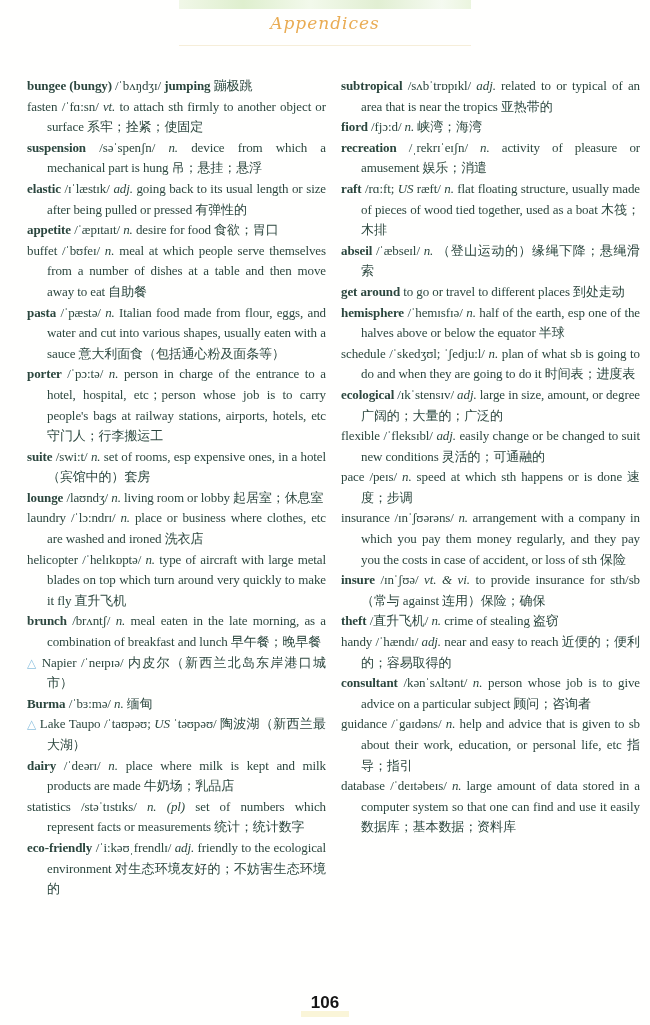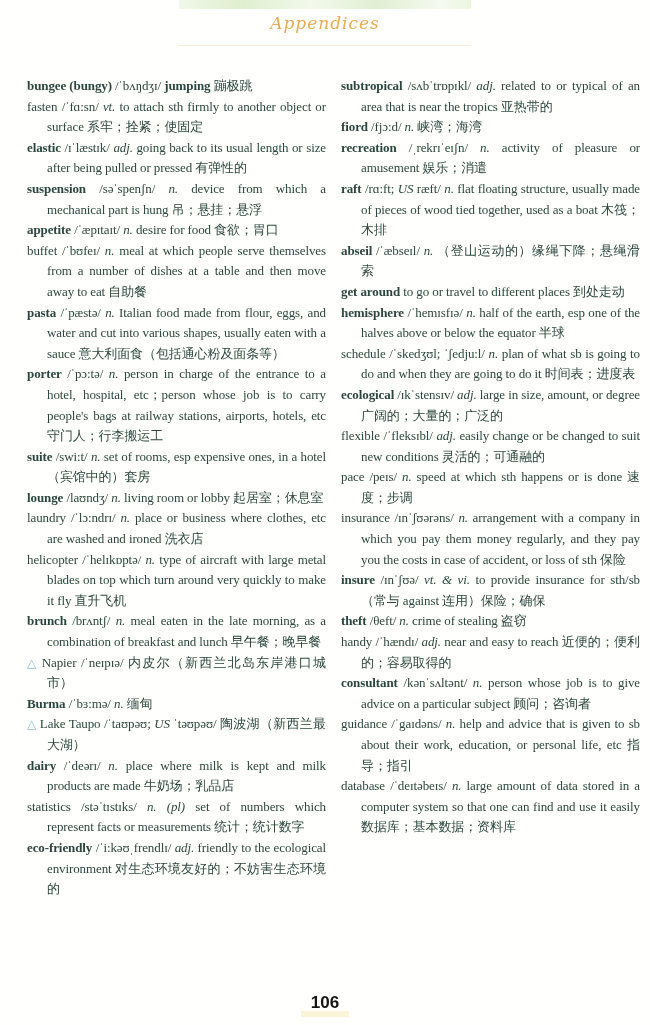--- a/index.html
+++ b/index.html
@@ -65,22 +65,22 @@
 
   <div class="header">
     <div class="deco-band"></div>
     <div class="title">Appendices</div>
   </div>
 
   <div class="columns">
     <div class="column">
         <p class="entry"><span class="seg-b">bungee (bungy) </span><span class="seg-r">/ˈbʌŋdʒɪ/ </span><span class="seg-b">jumping </span><span class="seg-r">蹦极跳</span></p>
         <p class="entry"><span class="seg-r">fasten /ˈfɑ:sn/ </span><span class="seg-i">vt. </span><span class="seg-r">to attach sth firmly to another object or surface 系牢；拴紧；使固定</span></p>
+        <p class="entry"><span class="seg-b">suspension </span><span class="seg-r">/səˈspenʃn/ </span><span class="seg-i">n. </span><span class="seg-r">device from which a mechanical part is hung 吊；悬挂；悬浮</span></p>
         <p class="entry"><span class="seg-b">elastic </span><span class="seg-r">/ɪˈlæstɪk/ </span><span class="seg-i">adj. </span><span class="seg-r">going back to its usual length or size after being pulled or pressed 有弹性的</span></p>
-        <p class="entry"><span class="seg-b">suspension </span><span class="seg-r">/səˈspenʃn/ </span><span class="seg-i">n. </span><span class="seg-r">device from which a mechanical part is hung 吊；悬挂；悬浮</span></p>
         <p class="entry"><span class="seg-b">appetite </span><span class="seg-r">/ˈæpɪtaɪt/ </span><span class="seg-i">n. </span><span class="seg-r">desire for food 食欲；胃口</span></p>
         <p class="entry"><span class="seg-r">buffet /ˈbʊfeɪ/ </span><span class="seg-i">n. </span><span class="seg-r">meal at which people serve themselves from a number of dishes at a table and then move away to eat 自助餐</span></p>
         <p class="entry"><span class="seg-b">pasta </span><span class="seg-r">/ˈpæstə/ </span><span class="seg-i">n. </span><span class="seg-r">Italian food made from flour, eggs, and water and cut into various shapes, usually eaten with a sauce 意大利面食（包括通心粉及面条等）</span></p>
         <p class="entry"><span class="seg-b">porter </span><span class="seg-r">/ˈpɔ:tə/ </span><span class="seg-i">n. </span><span class="seg-r">person in charge of the entrance to a hotel, hospital, etc；person whose job is to carry people's bags at railway stations, airports, hotels, etc 守门人；行李搬运工</span></p>
         <p class="entry"><span class="seg-b">suite </span><span class="seg-r">/swi:t/ </span><span class="seg-i">n. </span><span class="seg-r">set of rooms, esp expensive ones, in a hotel （宾馆中的）套房</span></p>
         <p class="entry"><span class="seg-b">lounge </span><span class="seg-r">/laʊndʒ/ </span><span class="seg-i">n. </span><span class="seg-r">living room or lobby 起居室；休息室</span></p>
         <p class="entry"><span class="seg-r">laundry /ˈlɔ:ndrɪ/ </span><span class="seg-i">n. </span><span class="seg-r">place or business where clothes, etc are washed and ironed 洗衣店</span></p>
         <p class="entry"><span class="seg-r">helicopter /ˈhelɪkɒptə/ </span><span class="seg-i">n. </span><span class="seg-r">type of aircraft with large metal blades on top which turn around very quickly to make it fly 直升飞机</span></p>
         <p class="entry"><span class="seg-b">brunch </span><span class="seg-r">/brʌntʃ/ </span><span class="seg-i">n. </span><span class="seg-r">meal eaten in the late morning, as a combination of breakfast and lunch 早午餐；晚早餐</span></p>
         <p class="entry"><span class="marker">△ </span><span class="seg-r">Napier /ˈneɪpɪə/ 内皮尔（新西兰北岛东岸港口城市）</span></p>
@@ -97,21 +97,21 @@
         <p class="entry"><span class="seg-b">raft </span><span class="seg-r">/rɑ:ft; </span><span class="seg-i">US </span><span class="seg-r">ræft/ </span><span class="seg-i">n. </span><span class="seg-r">flat floating structure, usually made of pieces of wood tied together, used as a boat 木筏；木排</span></p>
         <p class="entry"><span class="seg-b">abseil </span><span class="seg-r">/ˈæbseɪl/ </span><span class="seg-i">n. </span><span class="seg-r">（登山运动的）缘绳下降；悬绳滑索</span></p>
         <p class="entry"><span class="seg-b">get around </span><span class="seg-r">to go or travel to different places 到处走动</span></p>
         <p class="entry"><span class="seg-b">hemisphere </span><span class="seg-r">/ˈhemɪsfɪə/ </span><span class="seg-i">n. </span><span class="seg-r">half of the earth, esp one of the halves above or below the equator 半球</span></p>
         <p class="entry"><span class="seg-r">schedule /ˈskedʒʊl; ˈʃedju:l/ </span><span class="seg-i">n. </span><span class="seg-r">plan of what sb is going to do and when they are going to do it 时间表；进度表</span></p>
         <p class="entry"><span class="seg-b">ecological </span><span class="seg-r">/ɪkˈstensɪv/ </span><span class="seg-i">adj. </span><span class="seg-r">large in size, amount, or degree 广阔的；大量的；广泛的</span></p>
         <p class="entry"><span class="seg-r">flexible /ˈfleksɪbl/ </span><span class="seg-i">adj. </span><span class="seg-r">easily change or be changed to suit new conditions 灵活的；可通融的</span></p>
         <p class="entry"><span class="seg-r">pace /peɪs/ </span><span class="seg-i">n. </span><span class="seg-r">speed at which sth happens or is done 速度；步调</span></p>
         <p class="entry"><span class="seg-r">insurance /ɪnˈʃʊərəns/ </span><span class="seg-i">n. </span><span class="seg-r">arrangement with a company in which you pay them money regularly, and they pay you the costs in case of accident, or loss of sth 保险</span></p>
         <p class="entry"><span class="seg-b">insure </span><span class="seg-r">/ɪnˈʃʊə/ </span><span class="seg-i">vt. &amp; vi. </span><span class="seg-r">to provide insurance for sth/sb（常与 against 连用）保险；确保</span></p>
-        <p class="entry"><span class="seg-b">theft </span><span class="seg-r">/θeft/ </span><span class="seg-i">n. </span><span class="seg-r">crime of stealing 盗窃</span></p>
+        <p class="entry"><span class="seg-b">theft </span><span class="seg-r">/直升飞机/ </span><span class="seg-i">n. </span><span class="seg-r">crime of stealing 盗窃</span></p>
         <p class="entry"><span class="seg-r">handy /ˈhændɪ/ </span><span class="seg-i">adj. </span><span class="seg-r">near and easy to reach 近便的；便利的；容易取得的</span></p>
         <p class="entry"><span class="seg-b">consultant </span><span class="seg-r">/kənˈsʌltənt/ </span><span class="seg-i">n. </span><span class="seg-r">person whose job is to give advice on a particular subject 顾问；咨询者</span></p>
         <p class="entry"><span class="seg-r">guidance /ˈgaɪdəns/ </span><span class="seg-i">n. </span><span class="seg-r">help and advice that is given to sb about their work, education, or personal life, etc 指导；指引</span></p>
         <p class="entry"><span class="seg-r">database /ˈdeɪtəbeɪs/ </span><span class="seg-i">n. </span><span class="seg-r">large amount of data stored in a computer system so that one can find and use it easily 数据库；基本数据；资料库</span></p>
       </div>
   </div>
 
   <div class="footer">
     <span class="page-num">
       <span class="page-num-bar"></span>

